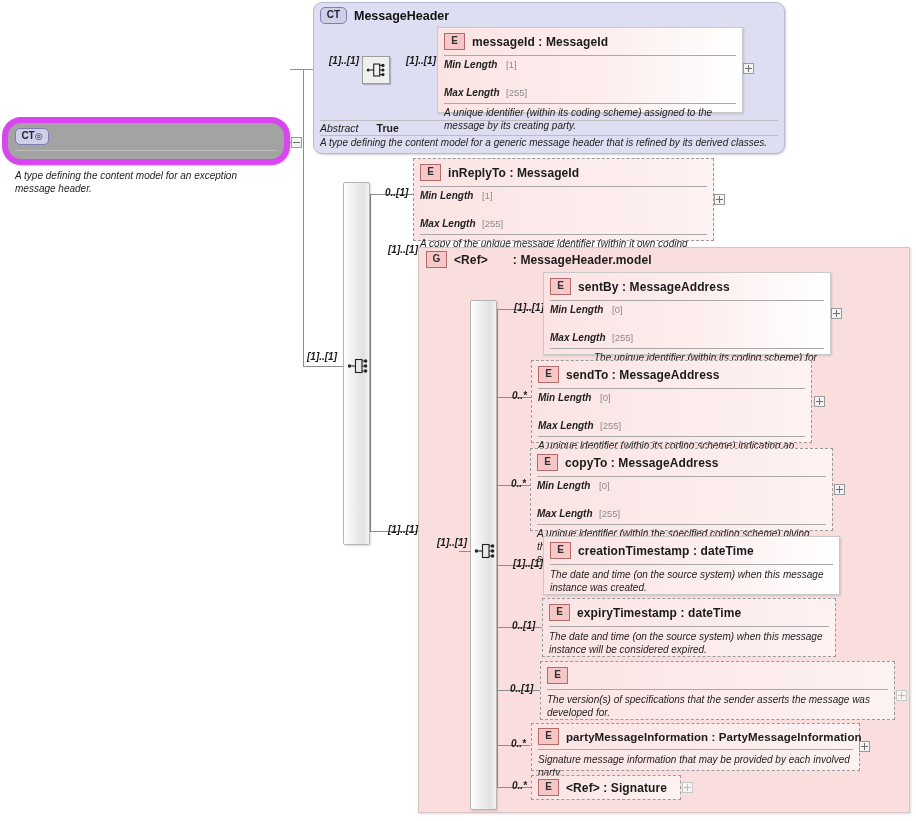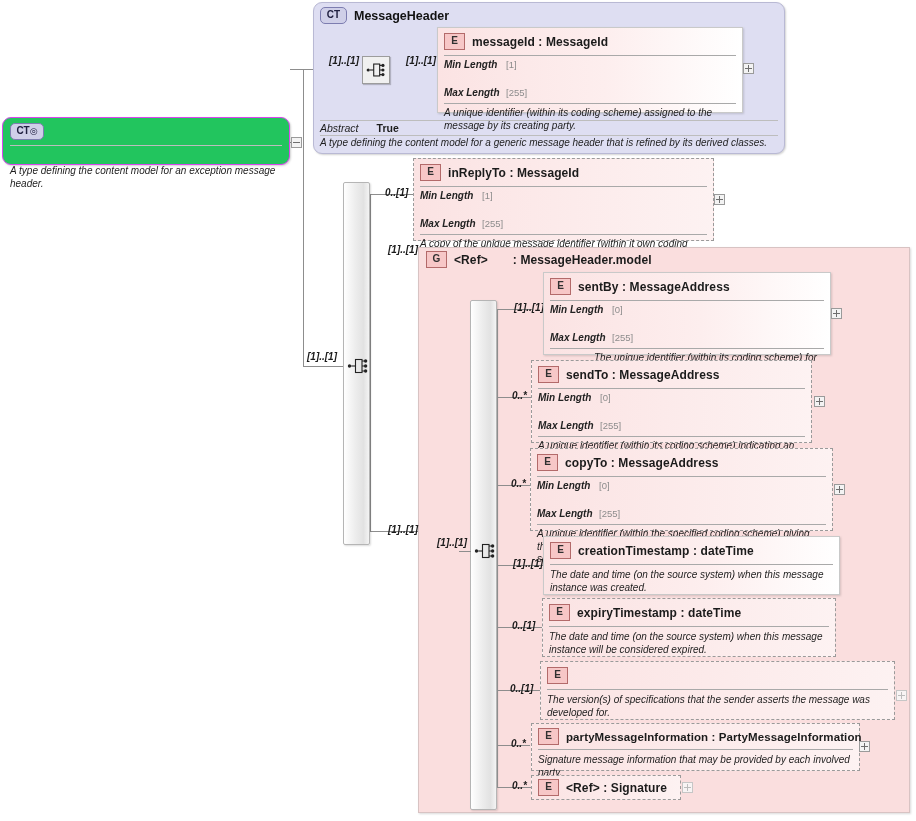--- a/index.html
+++ b/index.html
@@ -10,21 +10,21 @@
     -webkit-font-smoothing:antialiased;
   }
   .abs{position:absolute;box-sizing:border-box;}
 
   
   .ct-panel{
     background:#dedef2;border:1px solid #b9b9d4;border-radius:9px;
     box-shadow:1px 1px 2px rgba(0,0,0,.18);
   }
   .ct-small{
-    background:#22c55e;border:1px solid #d946ef;border-radius:9px;
+    background:#a3a3a3;border:6px solid #d946ef;border-radius:19px;
     box-shadow:1px 1px 2px rgba(0,0,0,.18);
   }
   .grp-panel{
     background:#fadede;border:1px solid #d8c3c3;
     box-shadow:1px 1px 2px rgba(0,0,0,.15);
   }
   .elem-box{
     background:#fbe3e3;border:1px solid #c9c9c9;
     box-shadow:1px 1px 2px rgba(0,0,0,.15);
   }

